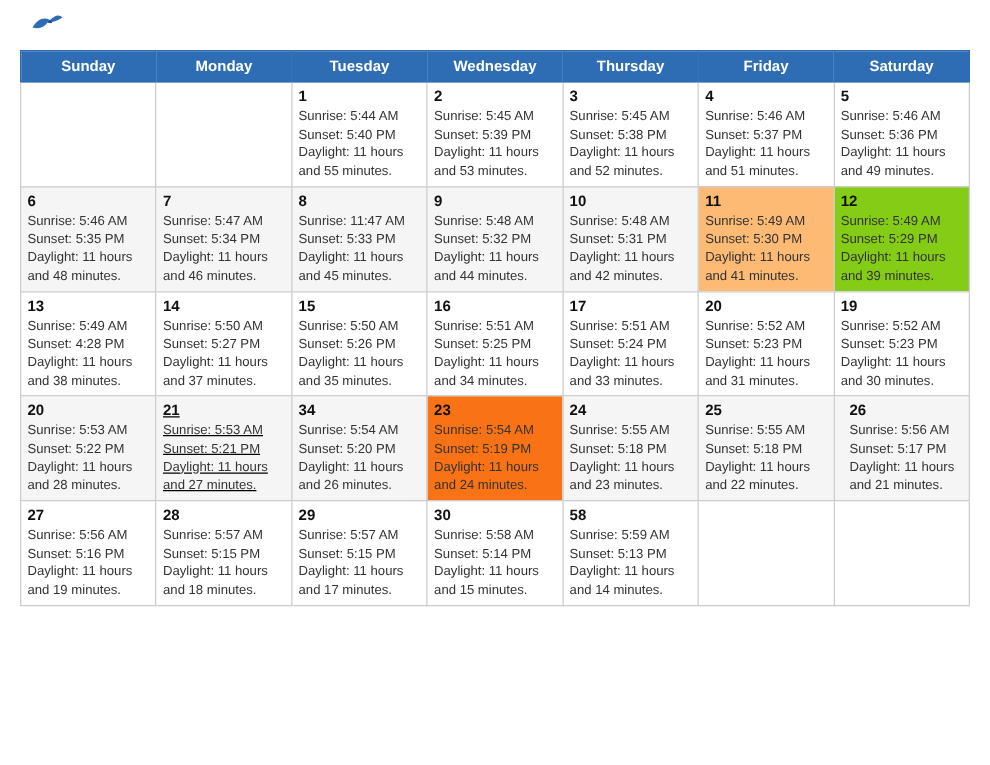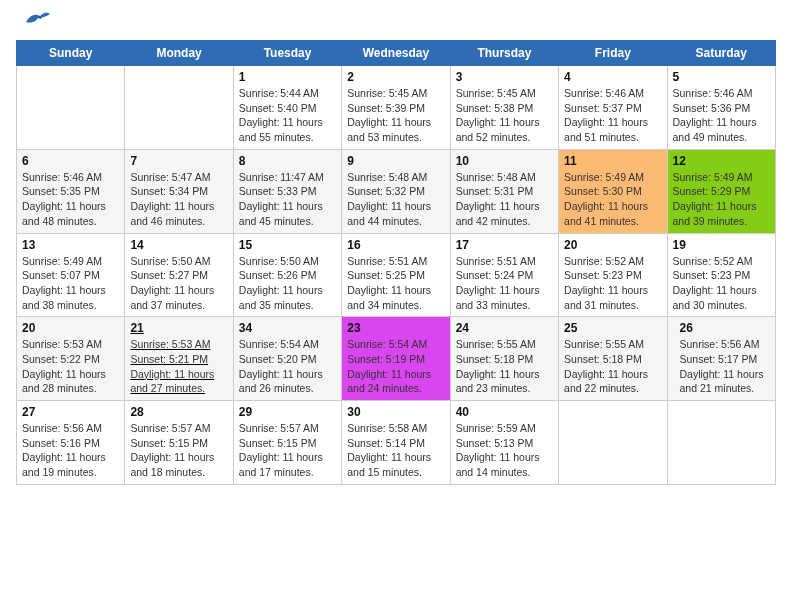--- a/index.html
+++ b/index.html
@@ -189,21 +189,21 @@
           <div class="day-num">12</div>
           <div class="day-info">Sunrise: 5:49 AM
 Sunset: 5:29 PM
 Daylight: 11 hours and 39 minutes.</div>
         </td>
       </tr>
       <tr>
         <td>
           <div class="day-num">13</div>
           <div class="day-info">Sunrise: 5:49 AM
-Sunset: 5:07 PM
+Sunset: 4:28 PM
 Daylight: 11 hours and 38 minutes.</div>
         </td>
         <td>
           <div class="day-num">14</div>
           <div class="day-info">Sunrise: 5:50 AM
 Sunset: 5:27 PM
 Daylight: 11 hours and 37 minutes.</div>
         </td>
         <td>
           <div class="day-num">15</div>
@@ -248,21 +248,21 @@
           <div class="day-info">Sunrise: 5:53 AM
 Sunset: 5:21 PM
 Daylight: 11 hours and 27 minutes.</div>
         </td>
         <td style="background: rgb(245, 245, 245);">
           <div class="day-num">34</div>
           <div class="day-info">Sunrise: 5:54 AM
 Sunset: 5:20 PM
 Daylight: 11 hours and 26 minutes.</div>
         </td>
-        <td style="background: #d946ef;">
+        <td style="background: #f97316;">
           <div class="day-num">23</div>
           <div class="day-info">Sunrise: 5:54 AM
 Sunset: 5:19 PM
 Daylight: 11 hours and 24 minutes.</div>
         </td>
         <td style="background: rgb(245, 245, 245); margin-left: 40px;">
           <div class="day-num">24</div>
           <div class="day-info">Sunrise: 5:55 AM
 Sunset: 5:18 PM
 Daylight: 11 hours and 23 minutes.</div>
@@ -299,21 +299,21 @@
 Sunset: 5:15 PM
 Daylight: 11 hours and 17 minutes.</div>
         </td>
         <td>
           <div class="day-num">30</div>
           <div class="day-info">Sunrise: 5:58 AM
 Sunset: 5:14 PM
 Daylight: 11 hours and 15 minutes.</div>
         </td>
         <td>
-          <div class="day-num">40</div>
+          <div class="day-num">58</div>
           <div class="day-info">Sunrise: 5:59 AM
 Sunset: 5:13 PM
 Daylight: 11 hours and 14 minutes.</div>
         </td>
         <td class="empty"></td>
         <td class="empty"></td>
       </tr>
     </tbody>
 </table>
 

